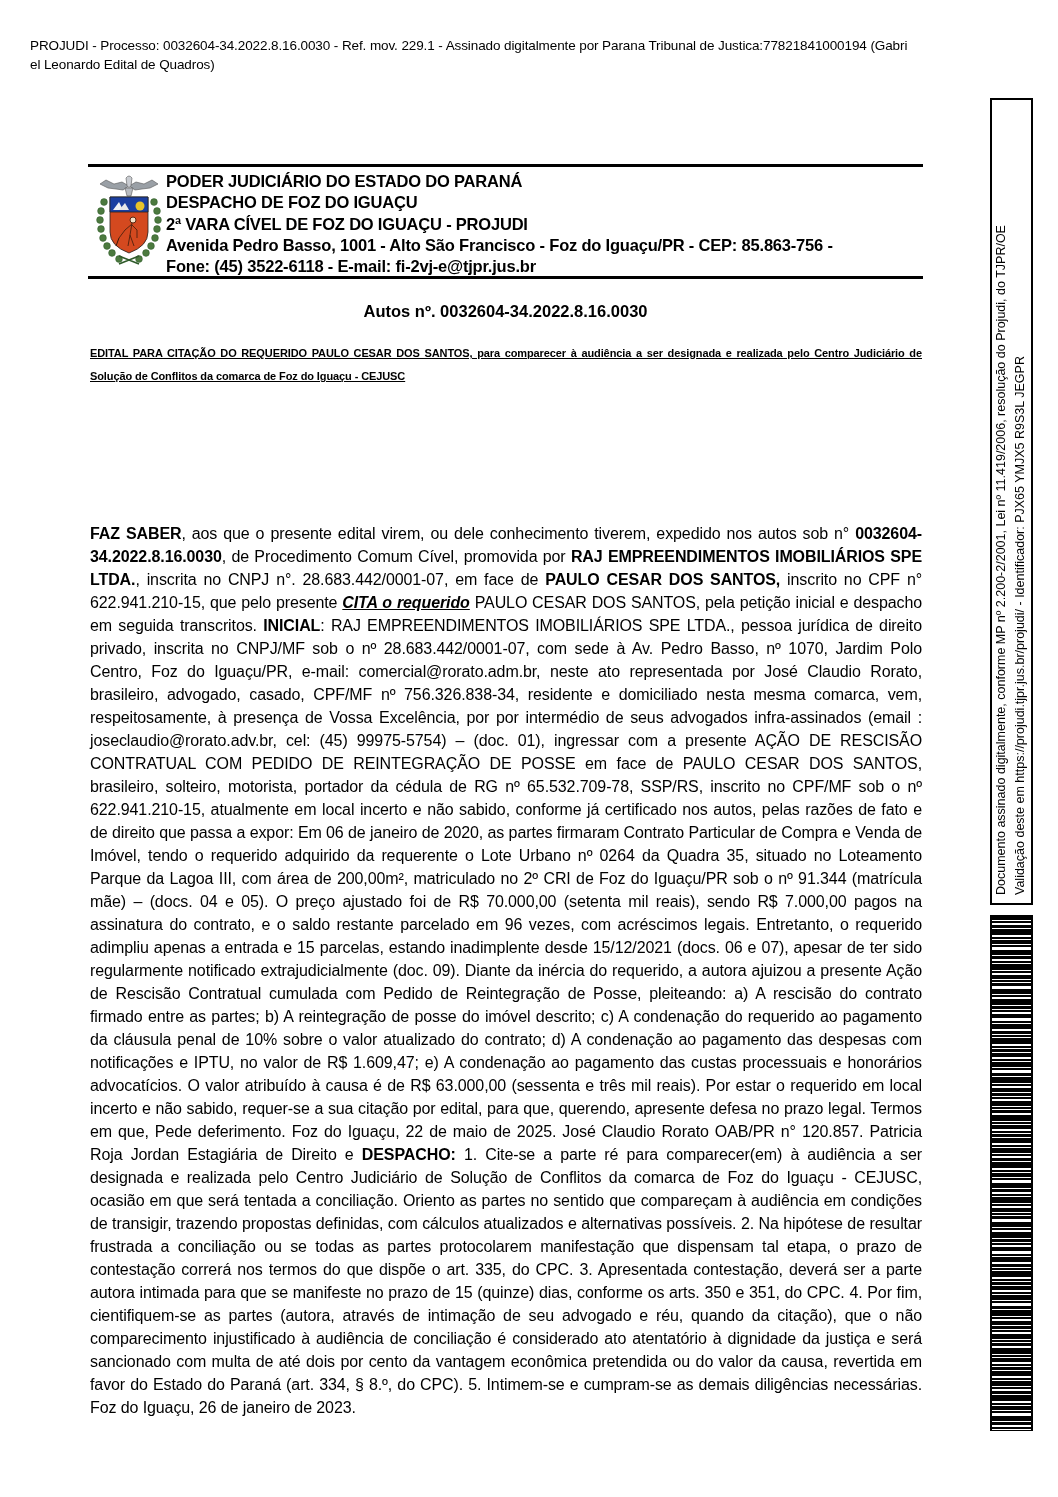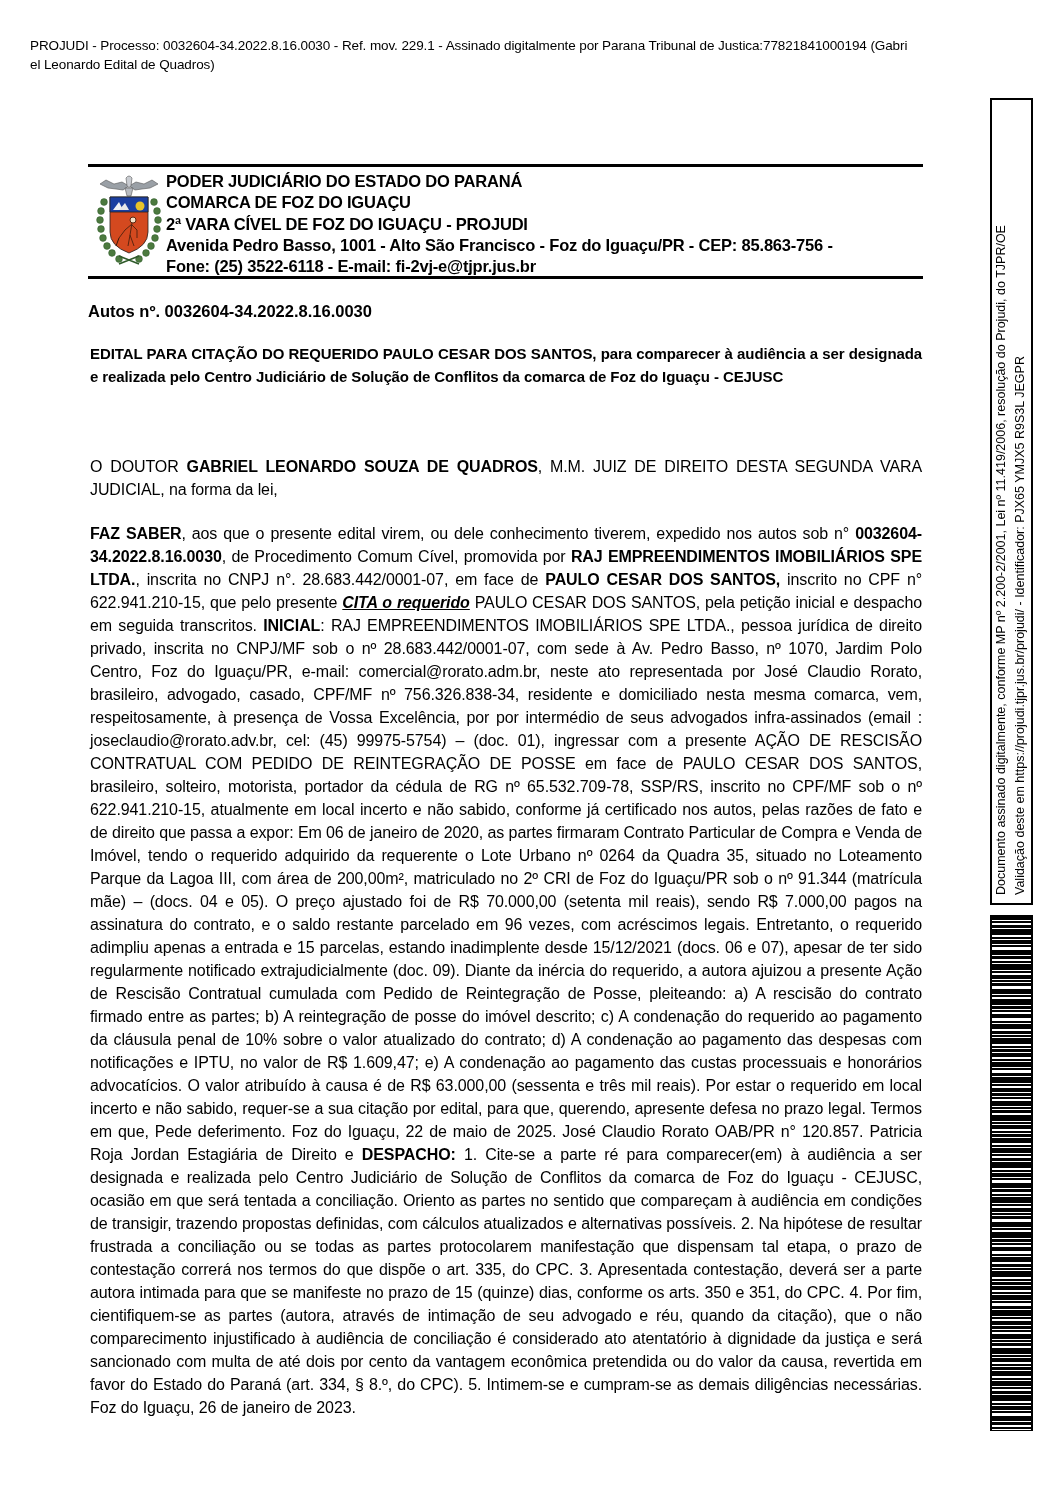--- a/index.html
+++ b/index.html
@@ -19,27 +19,27 @@
   .rule-top{top:164px;}
   .rule-bottom{top:276px;}
   .emblem{position:absolute;left:92px;top:172px;width:74px;height:97px;}
   .letterhead-lines{
     position:absolute;left:166px;top:171px;width:757px;
     text-align:left;font-weight:bold;font-size:16.5px;line-height:21.3px;
     letter-spacing:-0.2px;
   }
   .autos{
     position:absolute;left:88px;top:302px;width:835px;
-    text-align:left;font-weight:bold;font-size:16.5px;
+    text-align:center;font-weight:bold;font-size:16.5px;
   }
   .edital-block{
     position:absolute;left:90px;top:342px;width:832px;
     font-size:16px;line-height:23px;letter-spacing:-0.1px;
   }
-  .edital-block .title{font-weight:bold;font-size:15px;text-align:justify;}
+  .edital-block .title{font-weight:bold;font-size:11px;text-align:justify;text-decoration:underline;}
   .para{
     position:absolute;left:90px;width:832px;
     font-size:16px;line-height:23px;text-align:justify;letter-spacing:-0.1px;
   }
   .para-judge{top:455px;}
   .para-body{top:522px;}
   .side-box{
     position:absolute;left:990px;top:98px;width:43px;height:807px;
     border:2px solid #000;box-sizing:border-box;
   }
@@ -114,33 +114,32 @@
           <circle cx="59" cy="74" r="3.4"></circle>
         <circle cx="54" cy="81" r="3.4"></circle>
           <circle cx="47" cy="87" r="3.4"></circle>
         <path d="M27 92 L47 84 M27 84 L47 92" stroke="#2f5a2a" stroke-width="1.6" fill="none"></path>
       </g>
     </svg>
   </div>
 
   <div class="letterhead-lines">
     <div>PODER JUDICIÁRIO DO ESTADO DO PARANÁ</div>
-    <div>COMARCA DE FOZ DO IGUAÇU</div>
+    <div>DESPACHO DE FOZ DO IGUAÇU</div>
     <div>2ª VARA CÍVEL DE FOZ DO IGUAÇU - PROJUDI</div>
     <div>Avenida Pedro Basso, 1001 - Alto São Francisco - Foz do Iguaçu/PR - CEP: 85.863-756 -</div>
-    <div>Fone: (25) 3522-6118 - E-mail: fi-2vj-e@tjpr.jus.br</div>
+    <div>Fone: (45) 3522-6118 - E-mail: fi-2vj-e@tjpr.jus.br</div>
   </div>
 
   <div class="autos">Autos nº. 0032604-34.2022.8.16.0030</div>
 
   <div class="edital-block">
     <div class="title">EDITAL PARA CITAÇÃO DO REQUERIDO PAULO CESAR DOS SANTOS, para comparecer à audiência a ser designada e realizada pelo Centro Judiciário de Solução de Conflitos da comarca de Foz do Iguaçu - CEJUSC</div>
   </div>
 
-  <div class="para para-judge"><span>O DOUTOR </span><span style="font-weight: bold;">GABRIEL LEONARDO SOUZA DE QUADROS</span><span>, M.M. JUIZ DE DIREITO DESTA SEGUNDA VARA JUDICIAL, na forma da lei,</span></div>
 
   <div class="para para-body"><span style="font-weight: bold;">FAZ SABER</span><span>, aos que o presente edital virem, ou dele conhecimento tiverem, expedido nos autos sob n° </span><span style="font-weight: bold;">0032604-34.2022.8.16.0030</span><span>, de Procedimento Comum Cível, promovida por </span><span style="font-weight: bold;">RAJ EMPREENDIMENTOS IMOBILIÁRIOS SPE LTDA.</span><span>, inscrita no CNPJ n°. 28.683.442/0001-07, em face de </span><span style="font-weight: bold;">PAULO CESAR DOS SANTOS,</span><span> inscrito no CPF n° 622.941.210-15, que pelo presente </span><span style="font-weight: bold; font-style: italic; text-decoration: underline;">CITA o requerido</span><span> PAULO CESAR DOS SANTOS, pela petição inicial e despacho em seguida transcritos. </span><span style="font-weight: bold;">INICIAL</span><span>: RAJ EMPREENDIMENTOS IMOBILIÁRIOS SPE LTDA., pessoa jurídica de direito privado, inscrita no CNPJ/MF sob o nº 28.683.442/0001-07, com sede à Av. Pedro Basso, nº 1070, Jardim Polo Centro, Foz do Iguaçu/PR, e-mail: comercial@rorato.adm.br, neste ato representada por José Claudio Rorato, brasileiro, advogado, casado, CPF/MF nº 756.326.838-34, residente e domiciliado nesta mesma comarca, vem, respeitosamente, à presença de Vossa Excelência, por por intermédio de seus advogados infra-assinados (email : joseclaudio@rorato.adv.br, cel: (45) 99975-5754) – (doc. 01), ingressar com a presente AÇÃO DE RESCISÃO CONTRATUAL COM PEDIDO DE REINTEGRAÇÃO DE POSSE em face de PAULO CESAR DOS SANTOS, brasileiro, solteiro, motorista, portador da cédula de RG nº 65.532.709-78, SSP/RS, inscrito no CPF/MF sob o nº 622.941.210-15, atualmente em local incerto e não sabido, conforme já certificado nos autos, pelas razões de fato e de direito que passa a expor: Em 06 de janeiro de 2020, as partes firmaram Contrato Particular de Compra e Venda de Imóvel, tendo o requerido adquirido da requerente o Lote Urbano nº 0264 da Quadra 35, situado no Loteamento Parque da Lagoa III, com área de 200,00m², matriculado no 2º CRI de Foz do Iguaçu/PR sob o nº 91.344 (matrícula mãe) – (docs. 04 e 05). O preço ajustado foi de R$ 70.000,00 (setenta mil reais), sendo R$ 7.000,00 pagos na assinatura do contrato, e o saldo restante parcelado em 96 vezes, com acréscimos legais. Entretanto, o requerido adimpliu apenas a entrada e 15 parcelas, estando inadimplente desde 15/12/2021 (docs. 06 e 07), apesar de ter sido regularmente notificado extrajudicialmente (doc. 09). Diante da inércia do requerido, a autora ajuizou a presente Ação de Rescisão Contratual cumulada com Pedido de Reintegração de Posse, pleiteando: a) A rescisão do contrato firmado entre as partes; b) A reintegração de posse do imóvel descrito; c) A condenação do requerido ao pagamento da cláusula penal de 10% sobre o valor atualizado do contrato; d) A condenação ao pagamento das despesas com notificações e IPTU, no valor de R$ 1.609,47; e) A condenação ao pagamento das custas processuais e honorários advocatícios. O valor atribuído à causa é de R$ 63.000,00 (sessenta e três mil reais). Por estar o requerido em local incerto e não sabido, requer-se a sua citação por edital, para que, querendo, apresente defesa no prazo legal. Termos em que, Pede deferimento. Foz do Iguaçu, 22 de maio de 2025. José Claudio Rorato OAB/PR n° 120.857. Patricia Roja Jordan Estagiária de Direito e </span><span style="font-weight: bold;">DESPACHO:</span><span> 1. Cite-se a parte ré para comparecer(em) à audiência a ser designada e realizada pelo Centro Judiciário de Solução de Conflitos da comarca de Foz do Iguaçu - CEJUSC, ocasião em que será tentada a conciliação. Oriento as partes no sentido que compareçam à audiência em condições de transigir, trazendo propostas definidas, com cálculos atualizados e alternativas possíveis. 2. Na hipótese de resultar frustrada a conciliação ou se todas as partes protocolarem manifestação que dispensam tal etapa, o prazo de contestação correrá nos termos do que dispõe o art. 335, do CPC. 3. Apresentada contestação, deverá ser a parte autora intimada para que se manifeste no prazo de 15 (quinze) dias, conforme os arts. 350 e 351, do CPC. 4. Por fim, cientifiquem-se as partes (autora, através de intimação de seu advogado e réu, quando da citação), que o não comparecimento injustificado à audiência de conciliação é considerado ato atentatório à dignidade da justiça e será sancionado com multa de até dois por cento da vantagem econômica pretendida ou do valor da causa, revertida em favor do Estado do Paraná (art. 334, § 8.º, do CPC). 5. Intimem-se e cumpram-se as demais diligências necessárias. Foz do Iguaçu, 26 de janeiro de 2023.</span></div>
 
   <div class="side-box">
     <div class="vtext">
       <div>Documento assinado digitalmente, conforme MP nº 2.200-2/2001, Lei nº 11.419/2006, resolução do Projudi, do TJPR/OE</div>
       <div>Validação deste em https://projudi.tjpr.jus.br/projudi/ - Identificador: PJX65 YMJX5 R9S3L JEGPR</div>
     </div>
   </div>
 

